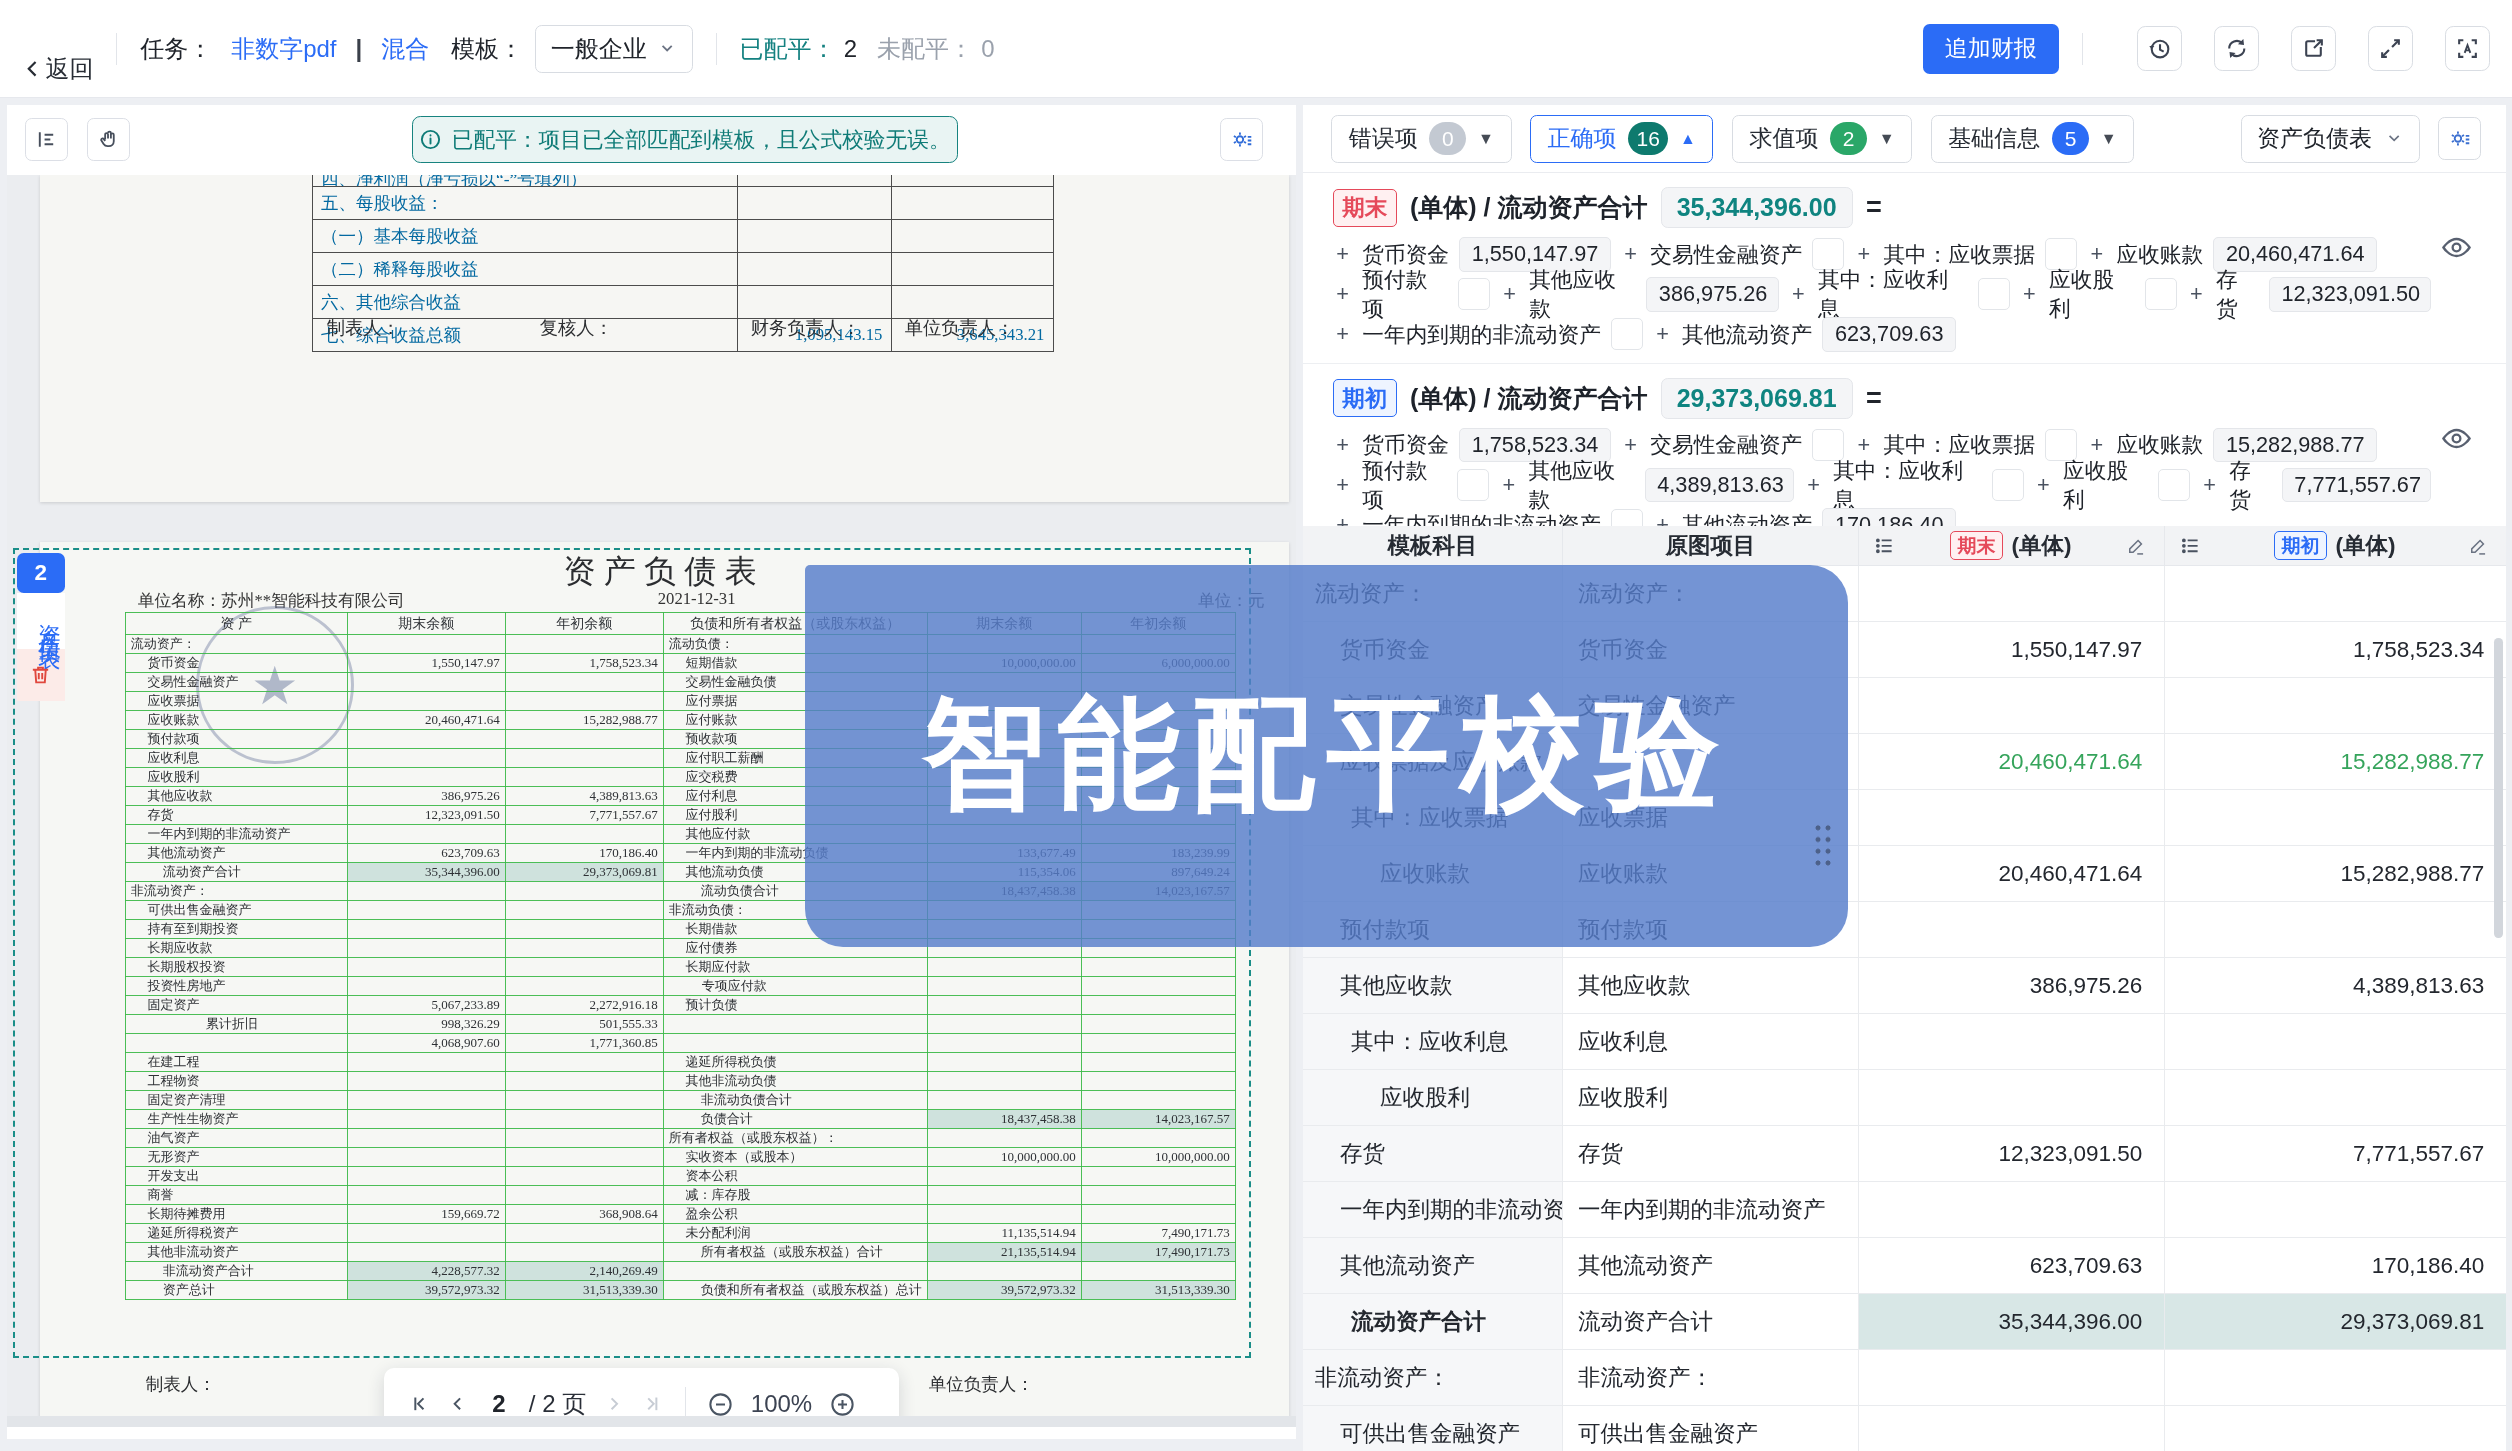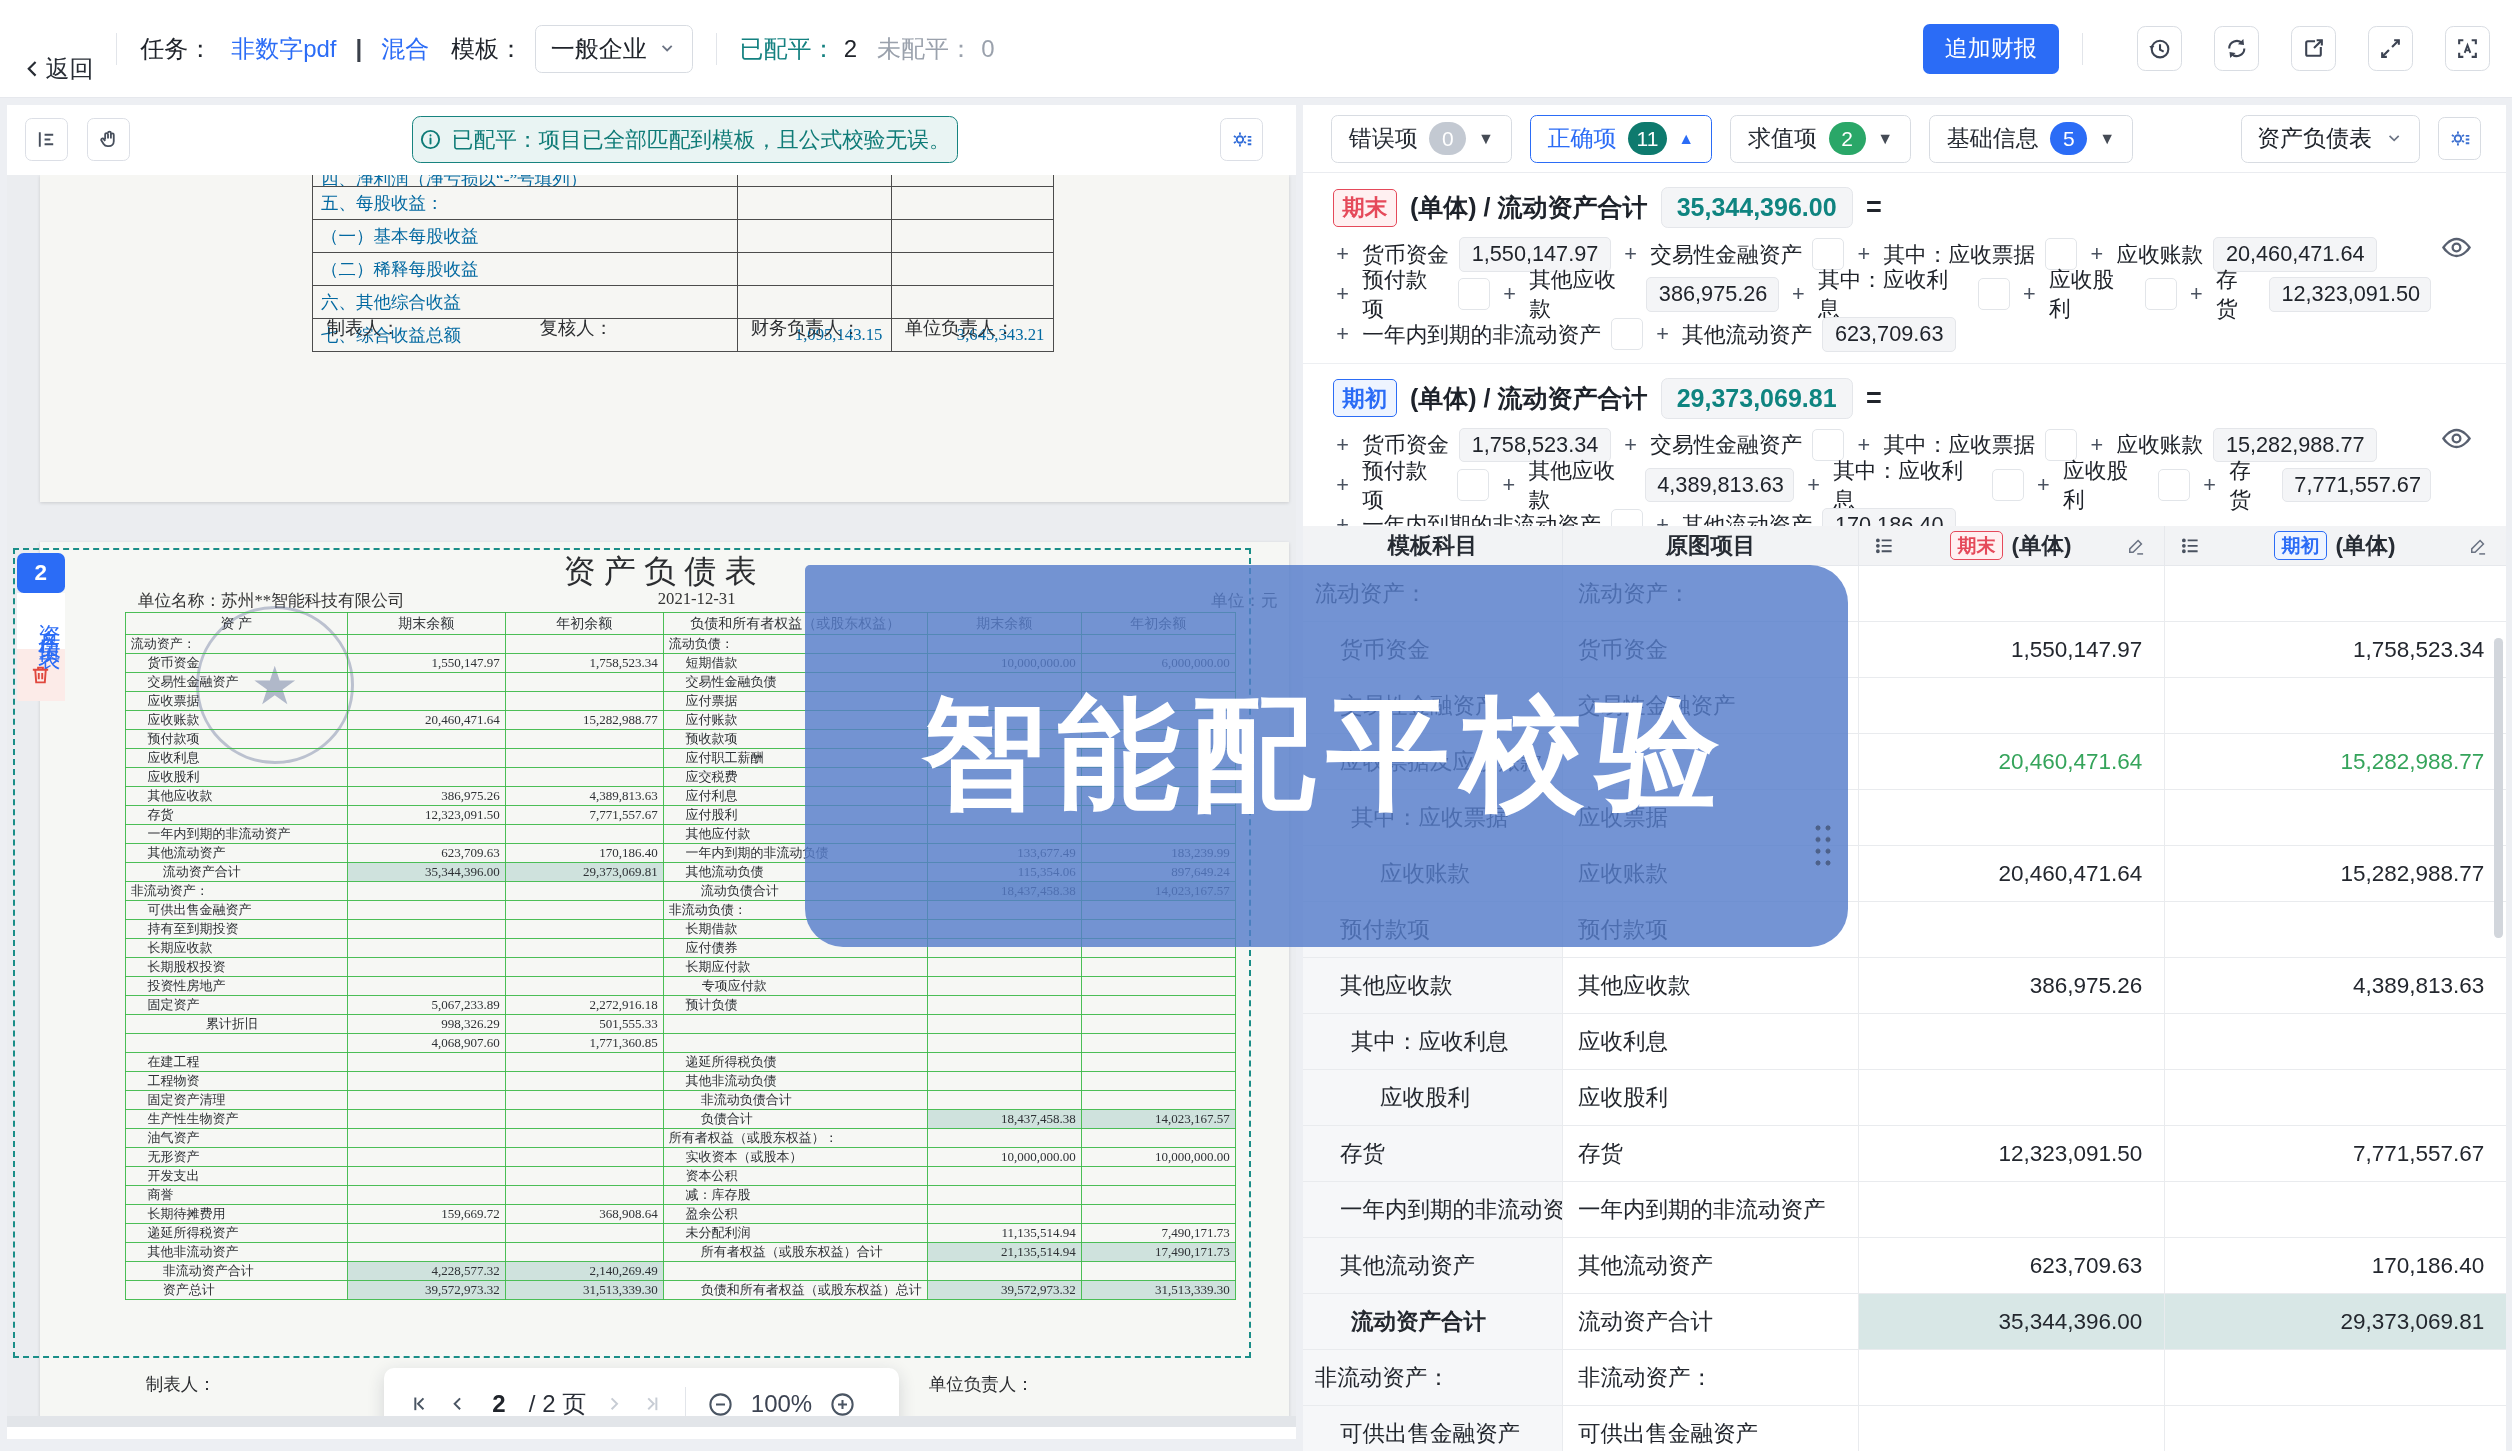--- a/index.html
+++ b/index.html
@@ -303,21 +303,21 @@
           <span style="left: 500px;">复核人：</span>
           <span style="left: 711px;">财务负责人：</span>
           <span style="left: 865px;">单位负责人：</span>
         </div>
     </div>
 
     <div class="page page2">
       <div class="p2title">资产负债表</div>
       <div class="p2meta" style="left:98px">单位名称：苏州**智能科技有限公司</div>
       <div class="p2meta" style="left:618px">2021-12-31</div>
-      <div class="p2meta" style="right:11px">单位：元</div>
+      <div class="p2meta" style="right:24px">单位：元</div>
       <div class="seal">
           <span class="star">★</span>
         </div>
       <table class="scan2">
         <colgroup>
             <col style="width:222px">
             <col style="width:158px">
             <col style="width:158px">
             <col style="width:257px">
             <col style="width:154px">
@@ -682,21 +682,21 @@
 
 <div class="rpanel">
   <div class="filters" id="filters">
       <button class="filter">
         <span class="fl">错误项</span>
         <span class="badge" style="background: rgb(195, 201, 210);">0</span>
         <span class="arr">▼</span>
       </button>
       <button class="filter active">
         <span class="fl">正确项</span>
-        <span class="badge" style="background: rgb(14, 122, 110);">11</span>
+        <span class="badge" style="background: rgb(14, 122, 110);">16</span>
         <span class="arr">▲</span>
       </button>
       <button class="filter">
         <span class="fl">求值项</span>
         <span class="badge" style="background: rgb(42, 167, 104);">2</span>
         <span class="arr">▼</span>
       </button>
       <button class="filter">
         <span class="fl">基础信息</span>
         <span class="badge" style="background: rgb(43, 108, 246);">5</span>

